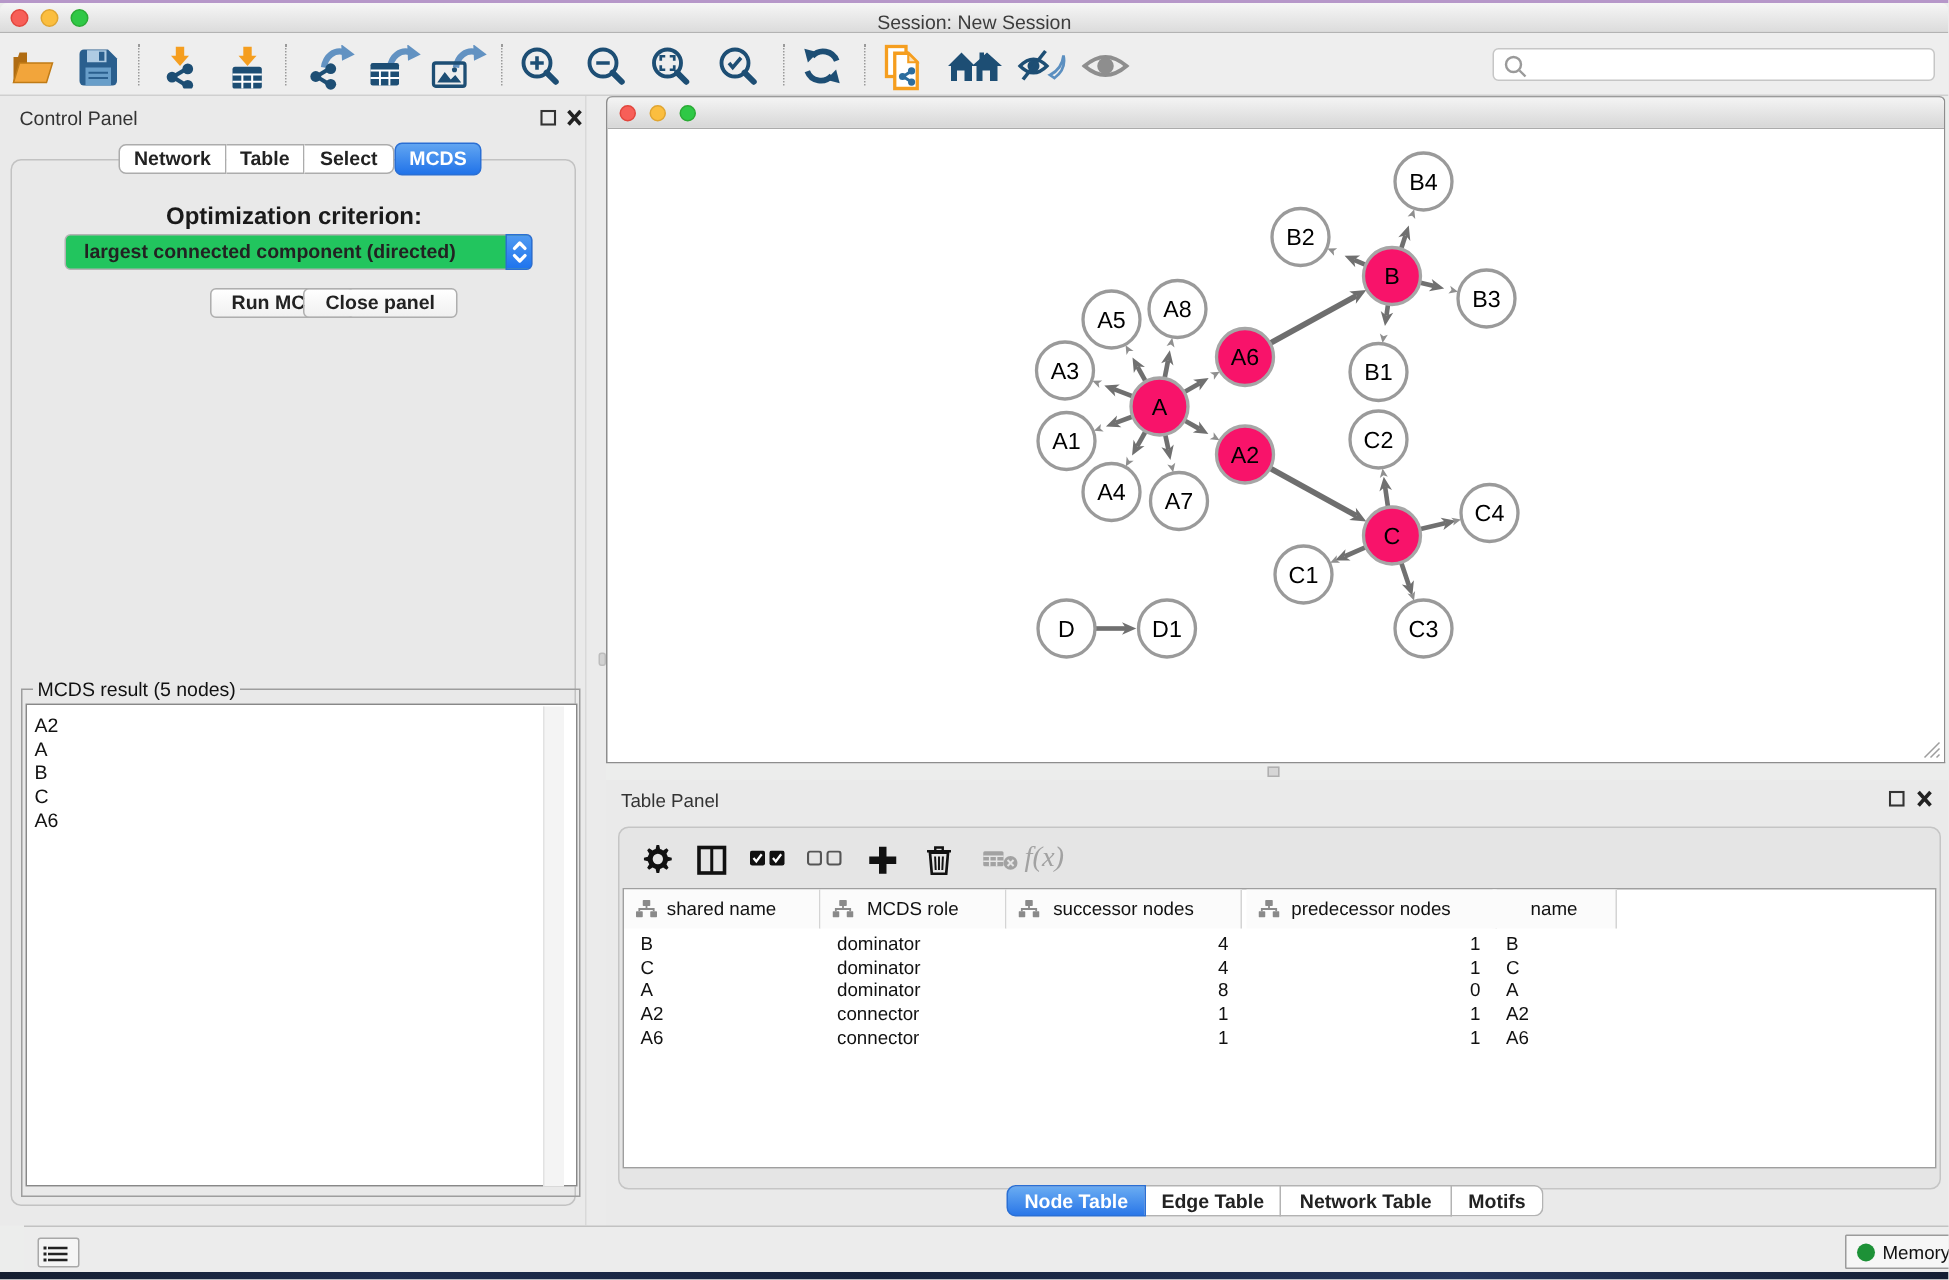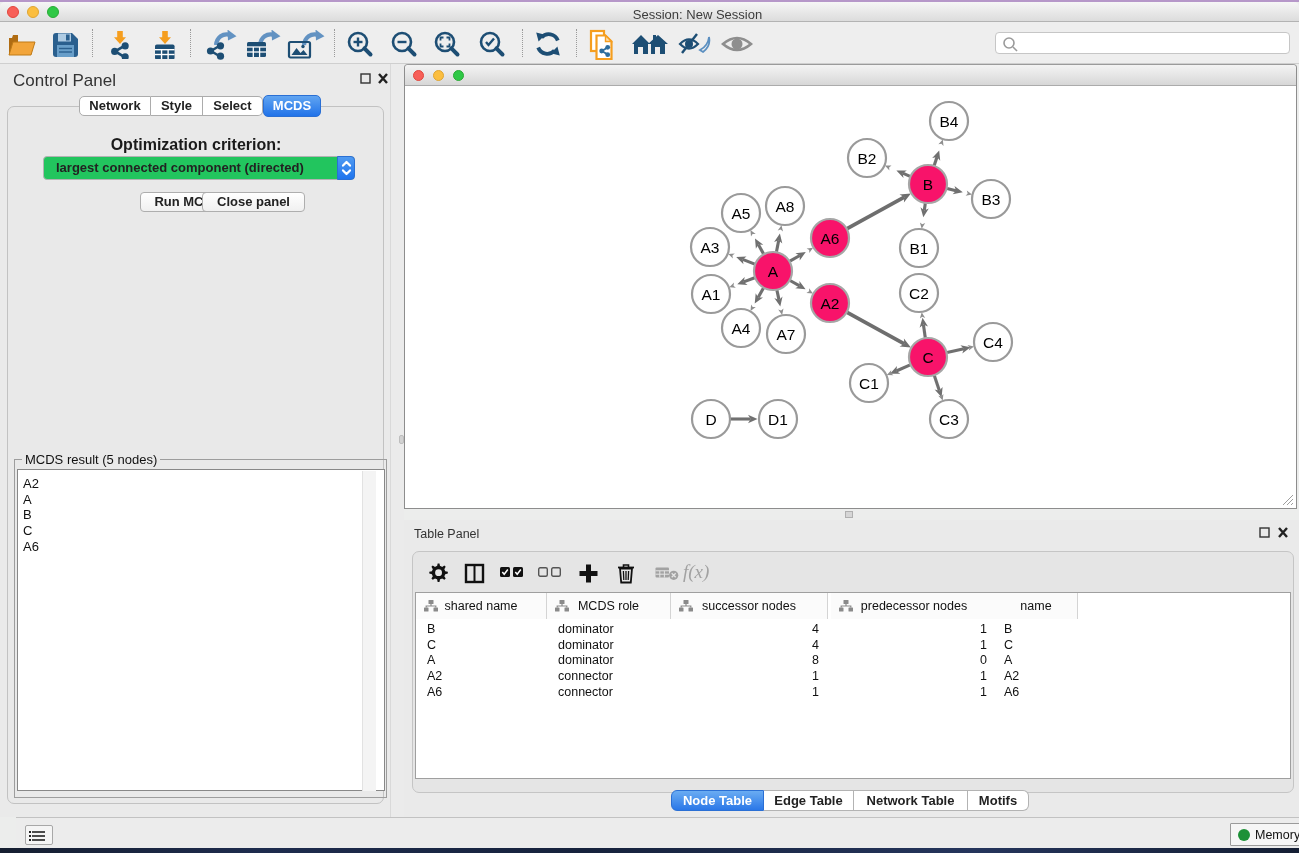--- a/index.html
+++ b/index.html
@@ -1,32 +1,32 @@
 <!DOCTYPE html>
 <html><head><meta charset="utf-8">
 <style>
 *{margin:0;padding:0;box-sizing:border-box;}
 html,body{width:1299px;height:853px;overflow:hidden;}
 body{font-family:"Liberation Sans",sans-serif;background:#ecedec;position:relative;}
 .abs{position:absolute;}
 
 #desktop-top{left:0;top:0;width:1299px;height:2px;background:#b697c9;}
 
-#titlebar{left:0;top:2px;width:1299px;height:20px;background:linear-gradient(#f6f6f6,#dcdcdc);border-bottom:1px solid #b3b3b3;border-radius:5px 5px 0 0;padding-left:48px;}
+#titlebar{left:0;top:2px;width:1299px;height:20px;background:linear-gradient(#f6f6f6,#dcdcdc);border-bottom:1px solid #b3b3b3;border-radius:5px 5px 0 0;}
 .tl{position:absolute;width:12px;height:12px;border-radius:50%;top:6px;}
 #titlebar .tl{top:4px;}
 #ttl-text{width:100%;text-align:center;top:5px;font-size:13px;color:#3c3c3c;}
 
 #toolbar{left:0;top:22px;width:1299px;height:42px;background:#eeeeee;border-bottom:1px solid #cfcfcf;}
 .sep{position:absolute;top:7px;height:28px;width:0;border-left:1px dotted #9a9a9a;}
 .ticon{position:absolute;top:0;}
 #searchbox{left:995px;top:10px;width:295px;height:22px;background:#fff;border:1px solid #c6c6c6;border-radius:4px;}
 
 #cpanel{left:0;top:64px;width:392px;height:753px;background:#eaeaea;}
-#cp-title{left:13px;top:7px;font-size:17px;color:#333;}
+#cp-title{left:13px;top:7px;font-size:13px;color:#333;}
 #cp-box{left:7px;top:42px;width:377px;height:698px;border:1px solid #c2c2c2;border-radius:7px;background:#e9e9e9;}
 .tab{position:absolute;top:32px;height:20px;background:#fff;border:1px solid #acacac;font-size:13px;font-weight:bold;color:#222;text-align:center;line-height:18px;}
 #tab-mcds{left:263px;top:31px;width:58px;height:22px;background:linear-gradient(#61a5f1,#2173e9);border:1px solid #2a6fd4;border-radius:5px;color:#fff;font-size:13px;font-weight:bold;text-align:center;line-height:20px;}
 #opt-label{left:0;top:72px;width:392px;text-align:center;font-size:16px;font-weight:bold;color:#1a1a1a;}
 #dropdown{left:43px;top:92px;width:312px;height:24px;background:#22c55e;border:1px solid #b3b3b3;border-radius:4px;font-size:13px;font-weight:bold;color:#222;line-height:22px;padding-left:12px;}
 #dd-step{right:-1px;top:-1px;width:18px;height:24px;background:linear-gradient(#4f9af1,#1f74ee);border-radius:0 4px 4px 0;border:1px solid #2a6fd4;}
 .btn{position:absolute;top:128px;height:20px;background:linear-gradient(#ffffff,#f0f0f0);border:1px solid #aeaeae;border-radius:4px;font-size:13px;font-weight:bold;color:#222;text-align:center;line-height:18px;}
 #fieldset{left:14px;top:395px;width:373px;height:339px;border:1px solid #9d9d9d;}
 #fs-legend{left:22px;top:388px;background:#e9e9e9;padding:0 3px;font-size:13px;color:#111;}
 #listbox{left:17px;top:405px;width:368px;height:322px;background:#fff;border:1px solid #888;font-size:13px;color:#111;padding:6px 0 0 5px;line-height:15.7px;}
@@ -236,21 +236,21 @@
     </div>
 </div>
 <div class="abs" id="cpanel">
   <div class="abs" id="cp-title">Control Panel</div>
   <svg class="abs" style="left:360px;top:9px" width="30" height="12">
       <rect x="1" y="1" width="9" height="9" fill="none" stroke="#333" stroke-width="1.4"></rect>
       <path d="M19 1 L27 10 M27 1 L19 10" stroke="#222" stroke-width="2.4"></path>
     </svg>
   <div class="abs" id="cp-box"></div>
   <div class="tab" style="left:79px;width:72px;border-radius:5px 0 0 5px;">Network</div>
-  <div class="tab" style="left:151px;width:52px;border-left:none;">Style</div>
+  <div class="tab" style="left:151px;width:52px;border-left:none;">Table</div>
   <div class="tab" style="left:203px;width:60px;border-left:none;border-radius:0 5px 5px 0;">Select</div>
   <div class="abs" id="tab-mcds">MCDS</div>
   <div class="abs" id="opt-label">Optimization criterion:</div>
   <div class="abs" id="dropdown">largest connected component (directed)
     <div class="abs" id="dd-step"><svg width="17" height="22">
           <g fill="none" stroke="#fff" stroke-width="2.2" stroke-linecap="round" stroke-linejoin="round">
             <path d="M5 8.6 L8.5 5 L12 8.6"></path>
             <path d="M5 13.4 L8.5 17 L12 13.4"></path>
           </g>
         </svg></div>

